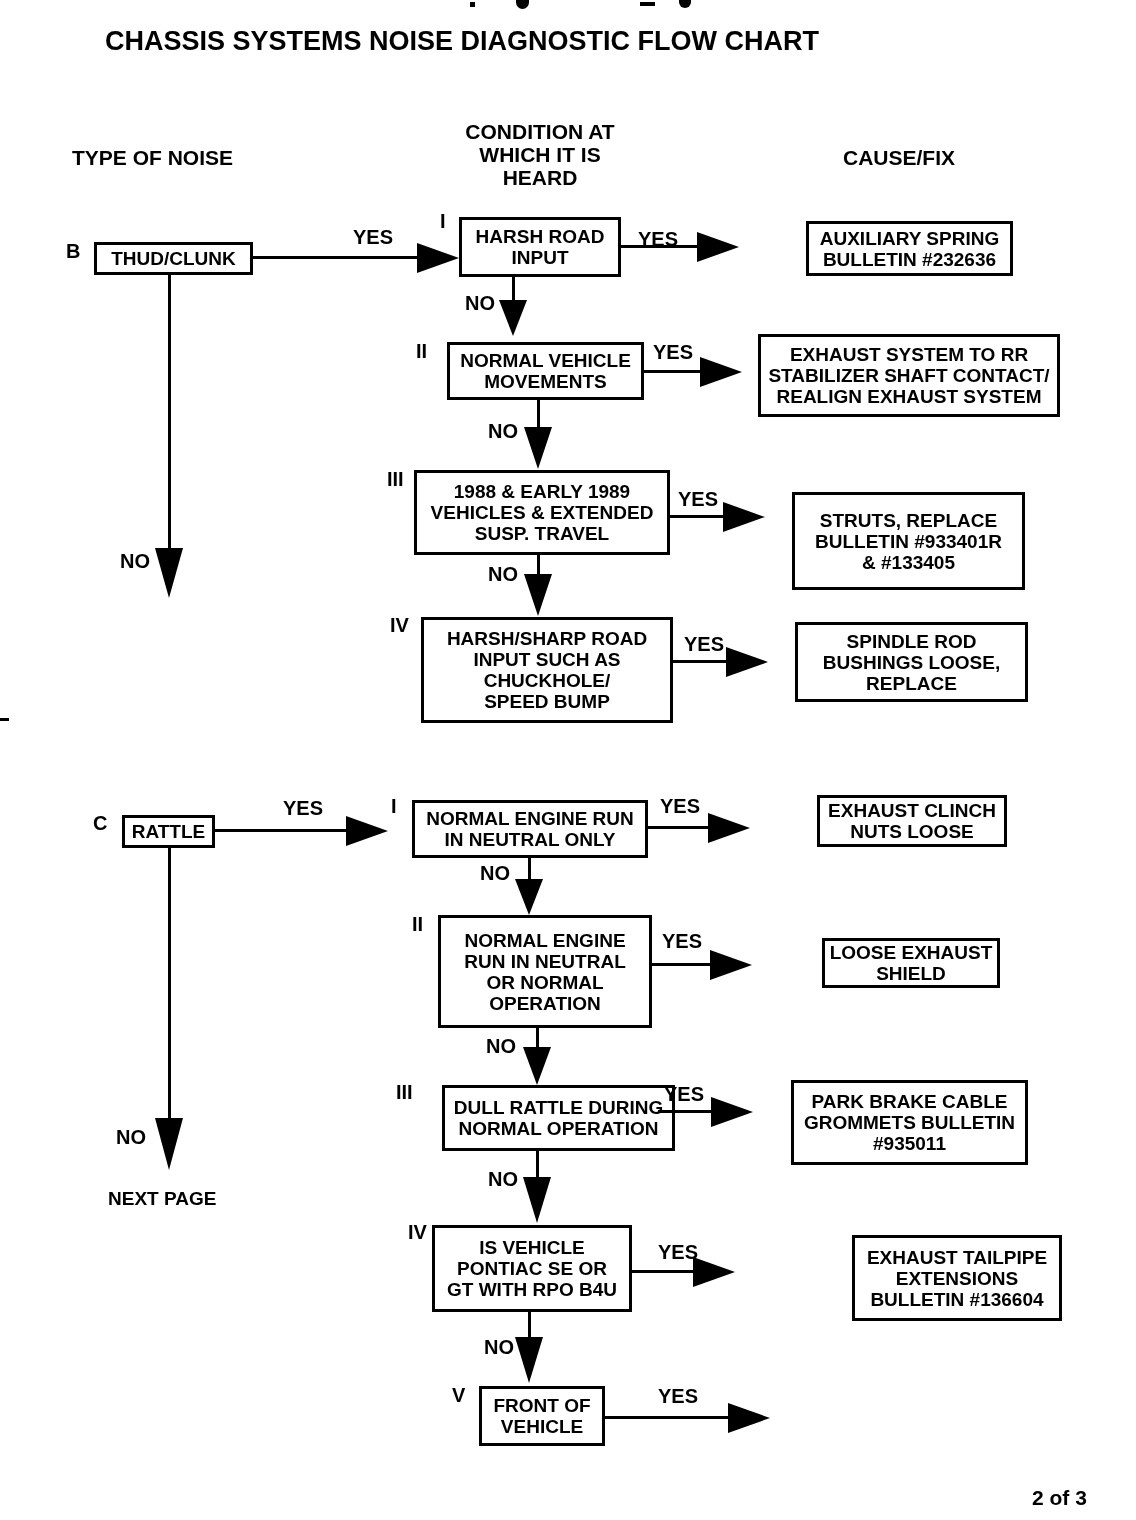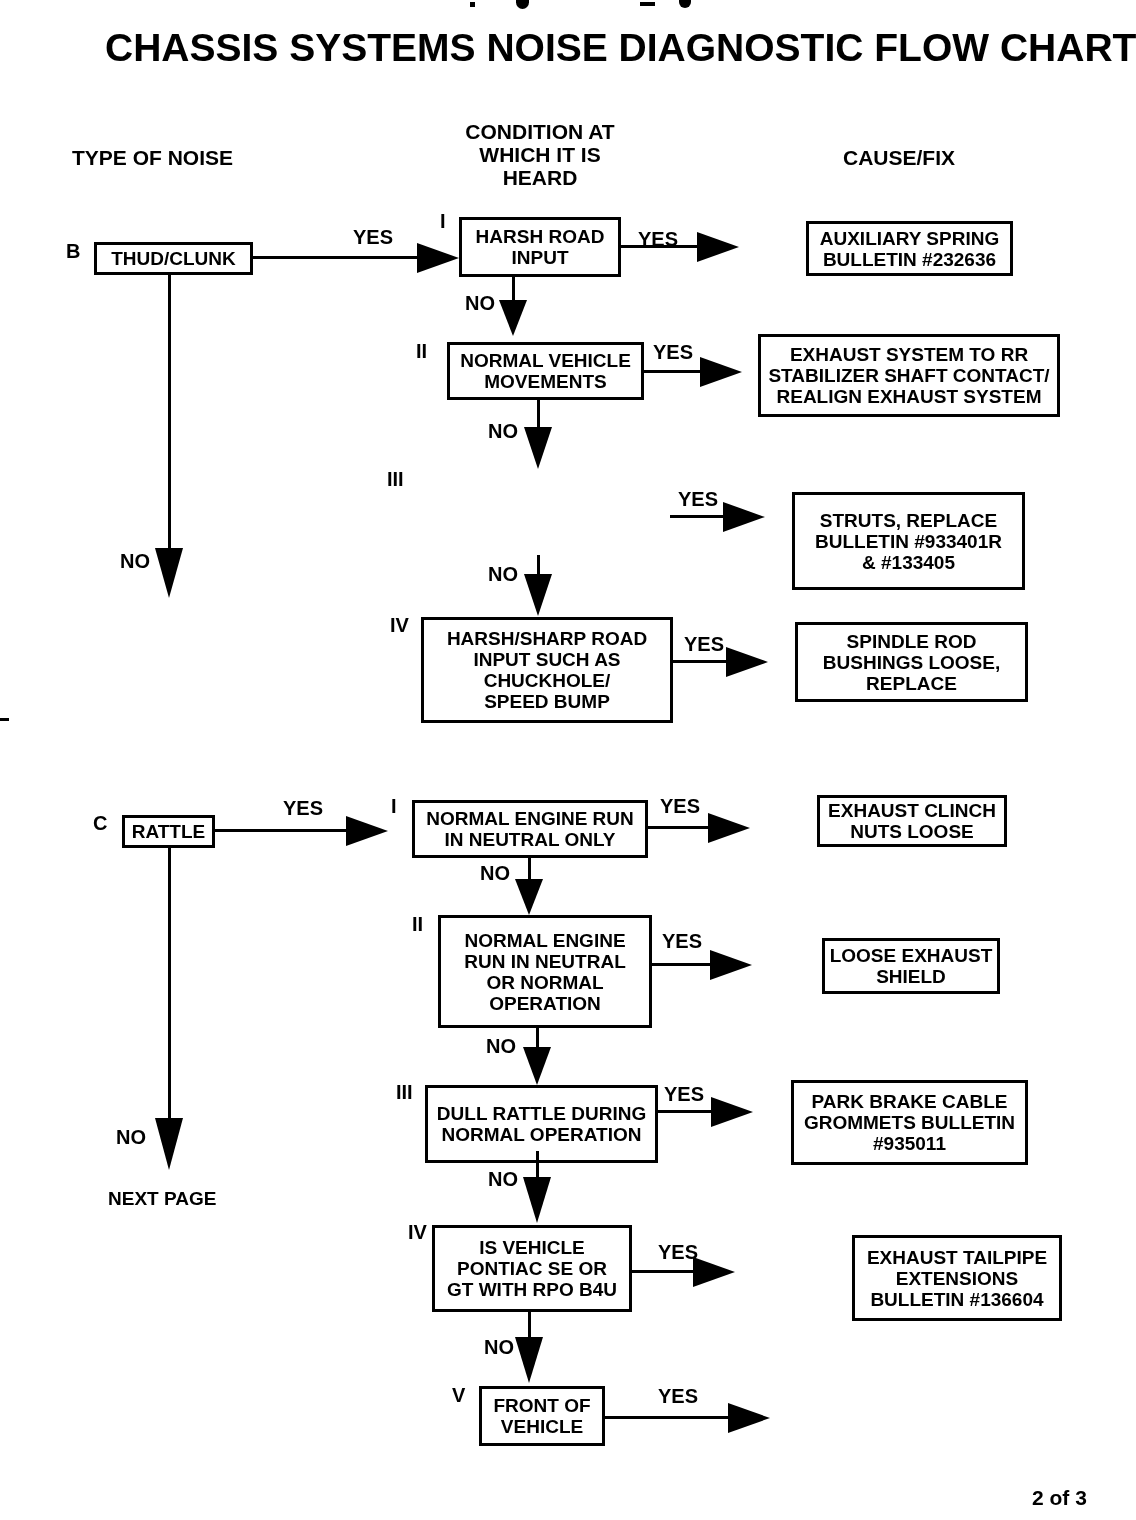--- a/index.html
+++ b/index.html
@@ -7,21 +7,21 @@
     position:relative;
     width:1136px;height:1520px;
     background:#ffffff;
     font-family:"Liberation Sans", sans-serif;
     color:#000;
     overflow:hidden;
     margin:0 auto;
   }
   .title{
     position:absolute;
-    font-size:39px;font-weight:bold;letter-spacing:0px;
+    font-size:27px;font-weight:bold;letter-spacing:0px;
     white-space:nowrap;
   }
   .colhead{
     position:absolute;
     font-size:21px;font-weight:bold;
     white-space:pre-line;text-align:center;line-height:23px;
   }
   .node{
     position:absolute;
     border:3px solid #000;background:#fff;
@@ -105,20 +105,23 @@
   <div class="hline" style="left:644px;top:370px;width:60px"></div>
   <div class="arr-r" style="left:700px;top:357px"></div>
   <div class="node" style="left:758px;top:334px;width:302px;height:83px">EXHAUST SYSTEM TO RR
 STABILIZER SHAFT CONTACT/
 REALIGN EXHAUST SYSTEM</div>
   <div class="lbl" style="left:488px;top:420px">NO</div>
   <div class="vline" style="left:537px;top:400px;height:28px"></div>
   <div class="arr-d" style="left:524px;top:427px;border-top:42px solid #000"></div>
 
   <div class="numeral" style="left:387px;top:468px">III</div>
+  <div class="node" style="left:414px;top:470px;width:256px;height:85px">1988 &amp; EARLY 1989
+VEHICLES &amp; EXTENDED
+SUSP. TRAVEL</div>
   <div class="lbl" style="left:678px;top:488px">YES</div>
   <div class="hline" style="left:670px;top:515px;width:57px"></div>
   <div class="arr-r" style="left:723px;top:502px"></div>
   <div class="node" style="left:792px;top:492px;width:233px;height:98px">STRUTS, REPLACE
 BULLETIN #933401R
 &amp; #133405</div>
   <div class="lbl" style="left:488px;top:563px">NO</div>
   <div class="vline" style="left:537px;top:555px;height:22px"></div>
   <div class="arr-d" style="left:524px;top:574px;border-top:42px solid #000"></div>
 
@@ -158,28 +161,28 @@
   <div class="arr-d" style="left:515px;top:879px;border-top:36px solid #000"></div>
 
   <div class="numeral" style="left:412px;top:913px">II</div>
   <div class="node" style="left:438px;top:915px;width:214px;height:113px">NORMAL ENGINE
 RUN IN NEUTRAL
 OR NORMAL
 OPERATION</div>
   <div class="lbl" style="left:662px;top:930px">YES</div>
   <div class="hline" style="left:652px;top:963px;width:60px"></div>
   <div class="arr-r" style="left:710px;top:950px"></div>
-  <div class="node" style="left:822px;top:938px;width:178px;height:56px">LOOSE EXHAUST
+  <div class="node" style="left:822px;top:938px;width:178px;height:50px">LOOSE EXHAUST
 SHIELD</div>
   <div class="lbl" style="left:486px;top:1035px">NO</div>
   <div class="vline" style="left:536px;top:1028px;height:22px"></div>
   <div class="arr-d" style="left:523px;top:1047px;border-top:38px solid #000"></div>
 
   <div class="numeral" style="left:396px;top:1081px">III</div>
-  <div class="node" style="left:425px;top:1085px;width:233px;height:78px">DULL RATTLE DURING
+  <div class="node" style="left:442px;top:1085px;width:233px;height:66px">DULL RATTLE DURING
 NORMAL OPERATION</div>
   <div class="lbl" style="left:664px;top:1083px">YES</div>
   <div class="hline" style="left:658px;top:1110px;width:56px"></div>
   <div class="arr-r" style="left:711px;top:1097px"></div>
   <div class="node" style="left:791px;top:1080px;width:237px;height:85px">PARK BRAKE CABLE
 GROMMETS BULLETIN
 #935011</div>
   <div class="lbl" style="left:488px;top:1168px">NO</div>
   <div class="vline" style="left:536px;top:1151px;height:28px"></div>
   <div class="arr-d" style="left:523px;top:1177px;border-top:46px solid #000"></div>

